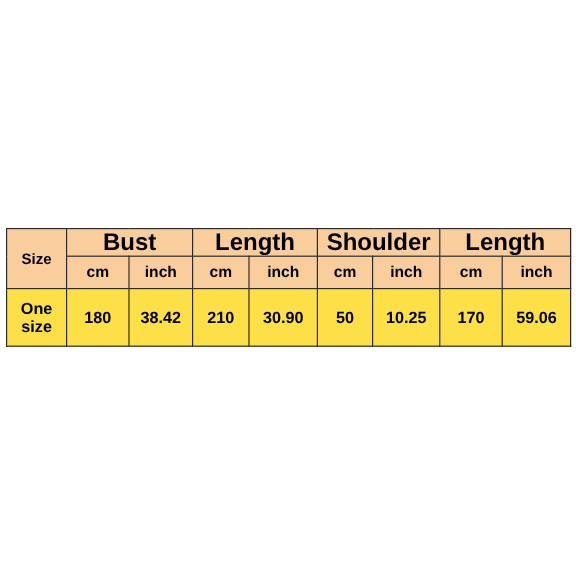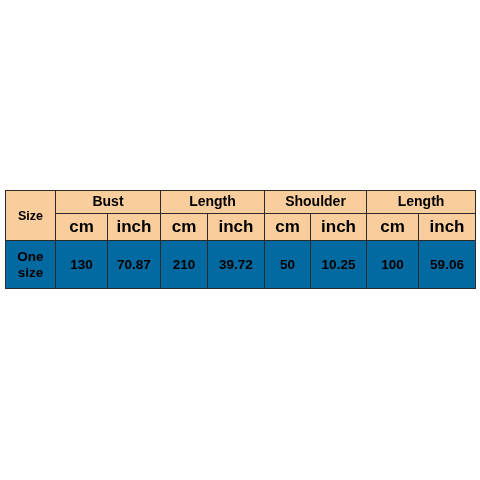--- a/index.html
+++ b/index.html
@@ -39,29 +39,29 @@
 
   #size-chart thead th {
     background: #f9cd9c;
   }
 
   
   .cell-size-head {
     font-size: 12.5px;
   }
   .cell-group {
-    font-size: 14px;
+    font-size: 20px;
     margin-top: 16px;
   }
   .cell-unit {
-    font-size: 17px;
+    font-size: 13px;
   }
 
   #size-chart tbody td {
-    background: #0369a1;
+    background: #fde047;
     font-size: 13.5px;
   }
   .cell-rowlabel {
     font-size: 13px;
     padding: 2px 2px;
   }
 
   
   col.c-size   { width: 50px; }
   col.c-bcm    { width: 52px; }
@@ -110,23 +110,23 @@
       <th class="cell-unit">cm</th>
       <th class="cell-unit">inch</th>
     </tr>
   </thead>
   <tbody>
     <tr class="row-data">
       <td class="cell-rowlabel">
         <span>One</span><br>
         <span>size</span>
       </td>
-      <td>130</td>
-      <td>70.87</td>
+      <td>180</td>
+      <td>38.42</td>
       <td>210</td>
-      <td>39.72</td>
+      <td>30.90</td>
       <td>50</td>
       <td>10.25</td>
-      <td>100</td>
+      <td>170</td>
       <td>59.06</td>
     </tr>
   </tbody>
 </table>
 
 </body></html>

